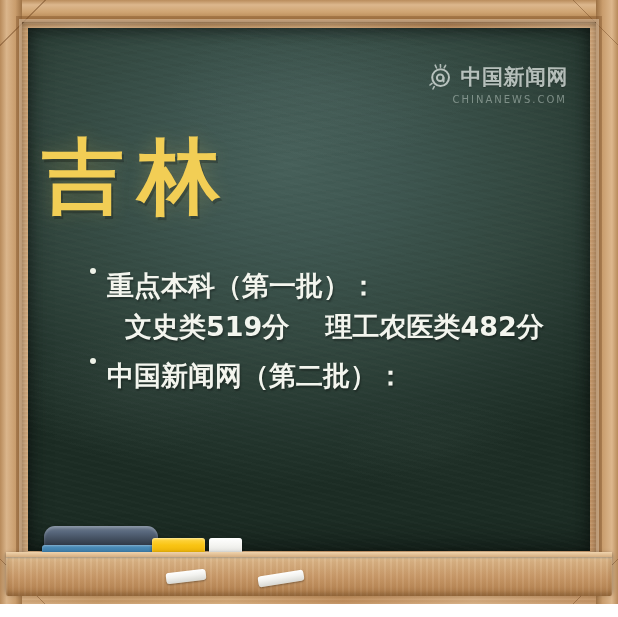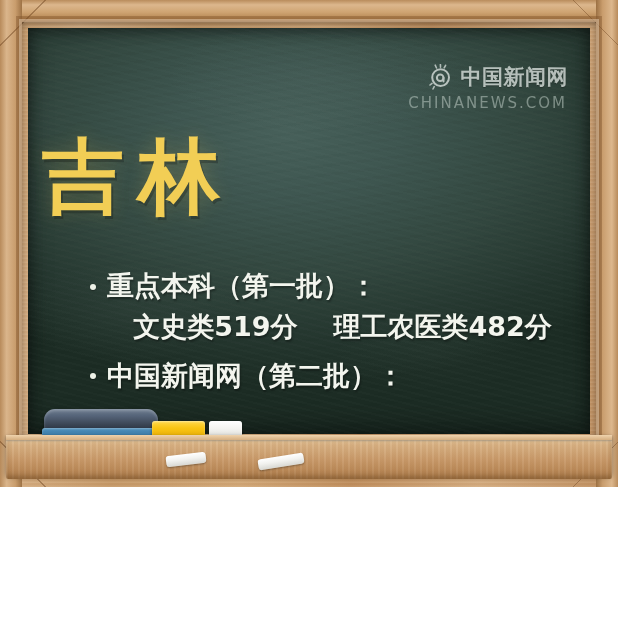--- a/index.html
+++ b/index.html
@@ -7,21 +7,21 @@
     padding: 0;
     background: #ffffff;
   }
   body {
     font-family: "DejaVu Sans", "Liberation Sans", sans-serif;
   }
 
   #poster {
     position: relative;
     width: 618px;
-    height: 487px;
+    height: 604px;
     overflow: hidden;
     background: #caa06c;
   }
 
   
   .frame {
     position: absolute;
     inset: 0;
     background:
       repeating-linear-gradient(0deg,
@@ -125,21 +125,21 @@
     font-family: "DejaVu Sans", "Liberation Sans", sans-serif;
     font-weight: 700;
     font-size: 21px;
     line-height: 1;
     color: #eef3f0;
     letter-spacing: 0.5px;
     text-shadow: 0 1px 1px rgba(0,0,0,.35);
   }
   .logo-sub {
     font-family: "DejaVu Sans", "Liberation Sans", sans-serif;
-    font-size: 15px;
+    font-size: 10px;
     letter-spacing: 2.0px;
     color: #c9d6cf;
     margin-top: 3px;
     margin-right: 1px;
     opacity: .72;
   }
 
   
   .headline {
     position: absolute;
@@ -161,21 +161,20 @@
   
   .content {
     position: absolute;
     left: 62px;
     right: 30px;
     top: 238px;
   }
   .sec { margin-bottom: 8px; }
   .sec-head {
     display: flex;
-    align-items: center;
     font-family: "DejaVu Sans", "Liberation Sans", sans-serif;
     font-weight: 700;
     font-size: 27px;
     line-height: 1.45;
     color: #f3f5ee;
     text-shadow: 1px 2px 2px rgba(0,0,0,0.35);
   }
   .bullet {
     width: 6px; height: 6px;
     border-radius: 50%;
@@ -190,21 +189,20 @@
     align-items: baseline;
     padding-left: 35px;
     margin-top: 2px;
     font-family: "DejaVu Sans", "Liberation Sans", sans-serif;
     font-weight: 700;
     font-size: 27px;
     line-height: 1.5;
     color: #f3f5ee;
     text-shadow: 1px 2px 2px rgba(0,0,0,0.35);
     white-space: nowrap;
-    justify-content: center;
   }
   .score-a { margin-right: 36px; }
 
   
   .ledge {
     position: absolute;
     left: 6px; right: 6px;
     bottom: 8px;
     height: 40px;
     border-radius: 2px;

